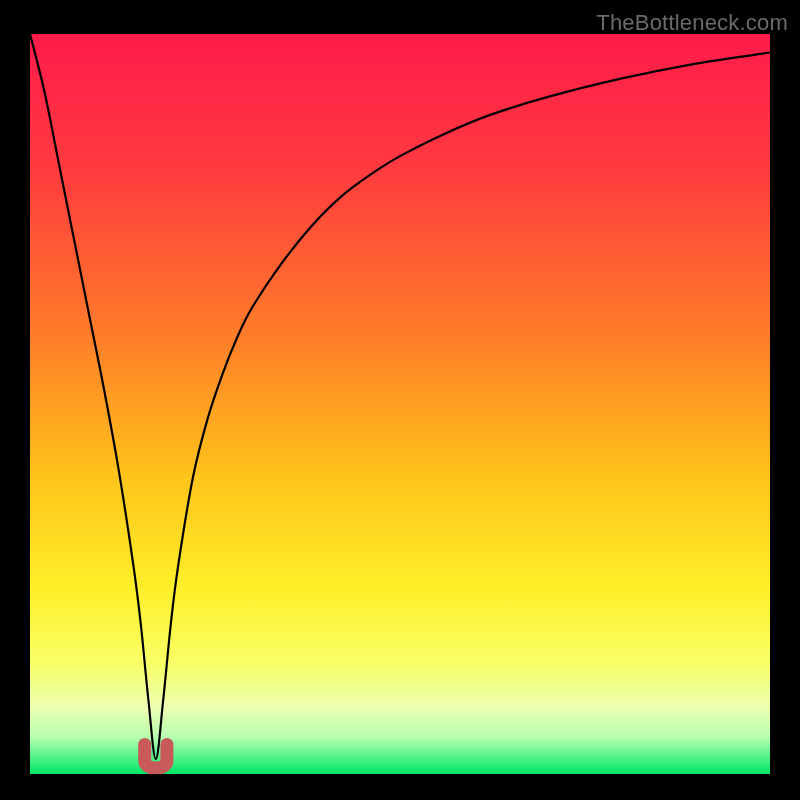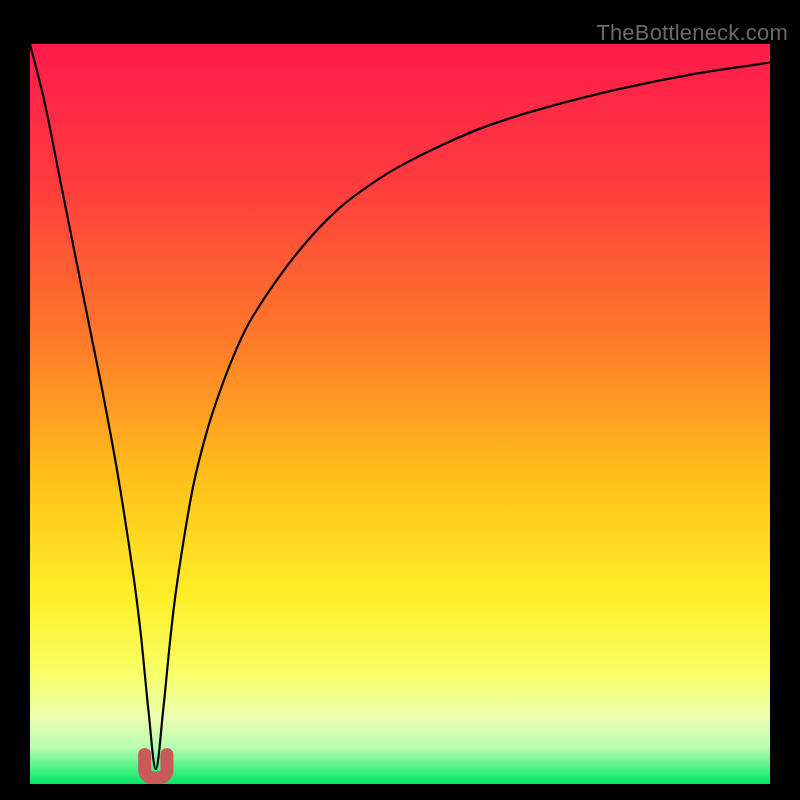--- a/index.html
+++ b/index.html
@@ -6,21 +6,21 @@
     margin: 0;
     padding: 0;
     width: 800px;
     height: 800px;
     overflow: hidden;
     background: #000;
     font-family: Arial, Helvetica, sans-serif;
   }
   .frame {
     position: absolute;
-    left: 0; top: 14px;
+    left: 0; top: 4px;
     width: 800px; height: 572px;
     background: #000;
   }
   .plot-area {
     position: absolute;
     left: 30px;
     top: 30px;
     width: 740px;
     height: 740px;
     overflow: hidden;

